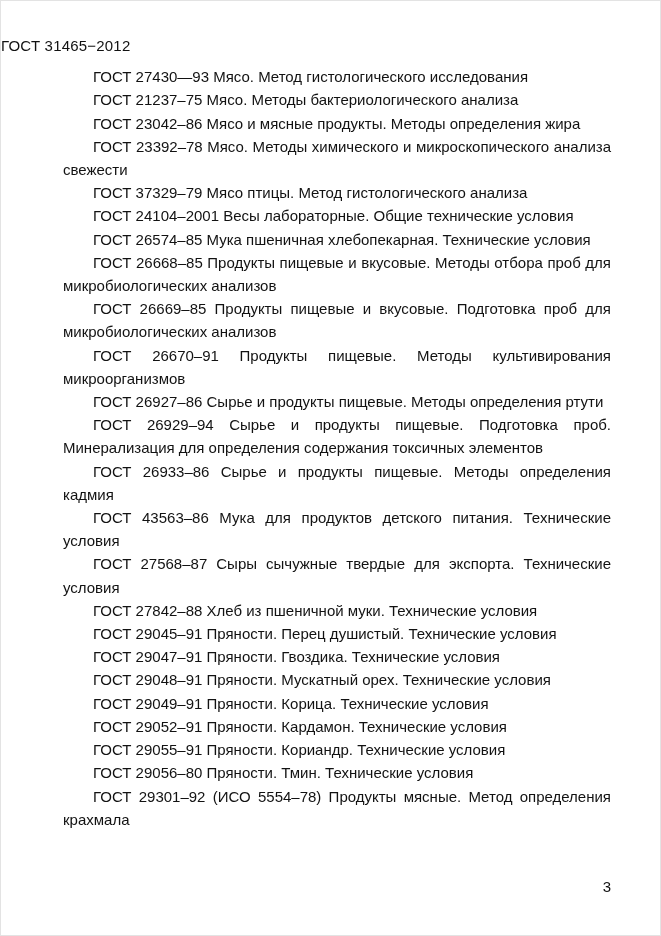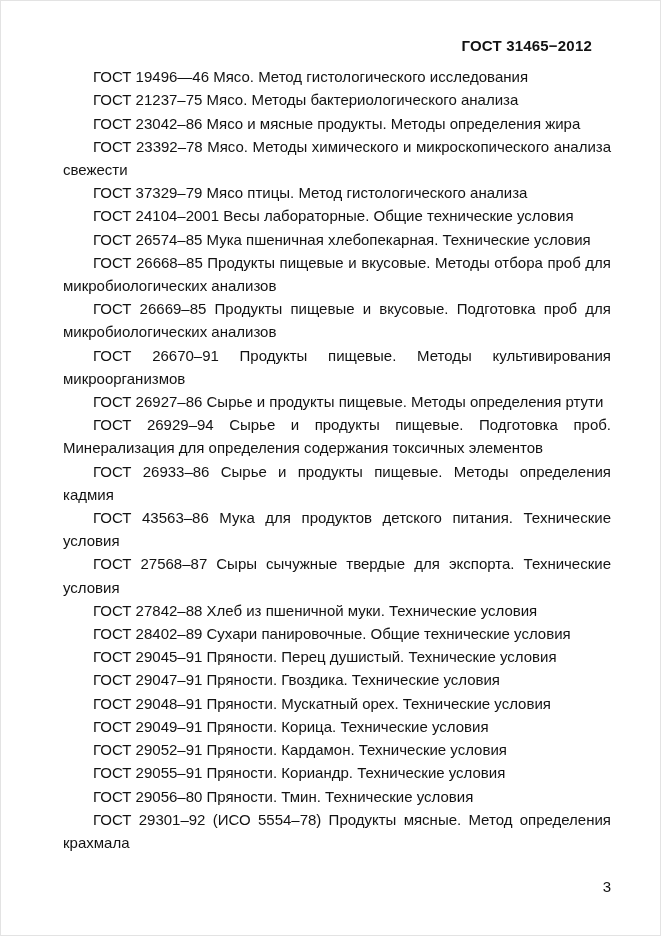--- a/index.html
+++ b/index.html
@@ -15,22 +15,22 @@
     box-sizing: border-box;
     border: 1px solid #e3e3e3;
     font-family: "Liberation Sans", sans-serif;
     font-size: 15px;
     line-height: 23.2px;
     color: #121212;
     overflow: hidden;
   }
   .doc-header {
     padding: 33px 68px 0 0;
-    text-align: right;
-    font-weight: bold;
+    text-align: left;
+    font-weight: normal;
     letter-spacing: 0.2px;
   }
   .content {
     margin: 8px 49px 0 62px;
     text-align: justify;
   }
   .content p {
     margin: 0;
     padding: 0;
     text-indent: 30px;
@@ -43,37 +43,36 @@
   }
 </style>
 </head>
 <body>
 
 <div class="page">
 
   <div class="doc-header">ГОСТ 31465−2012</div>
 
   <div class="content">
-      <p>ГОСТ 19496—46 Мясо. Метод гистологического исследования</p>
+      <p>ГОСТ 27430—93 Мясо. Метод гистологического исследования</p>
       <p>ГОСТ 21237–75 Мясо. Методы бактериологического анализа</p>
       <p>ГОСТ 23042–86 Мясо и мясные продукты. Методы определения жира</p>
       <p>ГОСТ 23392–78 Мясо. Методы химического и микроскопического анализа свежести</p>
       <p>ГОСТ 37329–79 Мясо птицы. Метод гистологического анализа</p>
       <p>ГОСТ 24104–2001 Весы лабораторные. Общие технические условия</p>
       <p>ГОСТ 26574–85 Мука пшеничная хлебопекарная. Технические условия</p>
       <p>ГОСТ 26668–85 Продукты пищевые и вкусовые. Методы отбора проб для микро­биологических анализов</p>
       <p>ГОСТ 26669–85 Продукты пищевые и вкусовые. Подготовка проб для микробиоло­гических анализов</p>
       <p>ГОСТ 26670–91 Продукты пищевые. Методы культивирования микроорганизмов</p>
       <p>ГОСТ 26927–86 Сырье и продукты пищевые. Методы определения ртути</p>
       <p>ГОСТ 26929–94 Сырье и продукты пищевые. Подготовка проб. Минерализация для определения содержания токсичных элементов</p>
       <p>ГОСТ 26933–86 Сырье и продукты пищевые. Методы определения кадмия</p>
       <p>ГОСТ 43563–86 Мука для продуктов детского питания. Технические условия</p>
       <p>ГОСТ 27568–87 Сыры сычужные твердые для экспорта. Технические условия</p>
       <p>ГОСТ 27842–88 Хлеб из пшеничной муки. Технические условия</p>
-      <p>ГОСТ 28402–89 Сухари панировочные. Общие технические условия</p>
       <p>ГОСТ 29045–91 Пряности. Перец душистый. Технические условия</p>
       <p>ГОСТ 29047–91 Пряности. Гвоздика. Технические условия</p>
       <p>ГОСТ 29048–91 Пряности. Мускатный орех. Технические условия</p>
       <p>ГОСТ 29049–91 Пряности. Корица. Технические условия</p>
       <p>ГОСТ 29052–91 Пряности. Кардамон. Технические условия</p>
       <p>ГОСТ 29055–91 Пряности. Кориандр. Технические условия</p>
       <p>ГОСТ 29056–80 Пряности. Тмин. Технические условия</p>
       <p>ГОСТ 29301–92 (ИСО 5554–78) Продукты мясные. Метод определения крахмала</p>
     </div>
 

